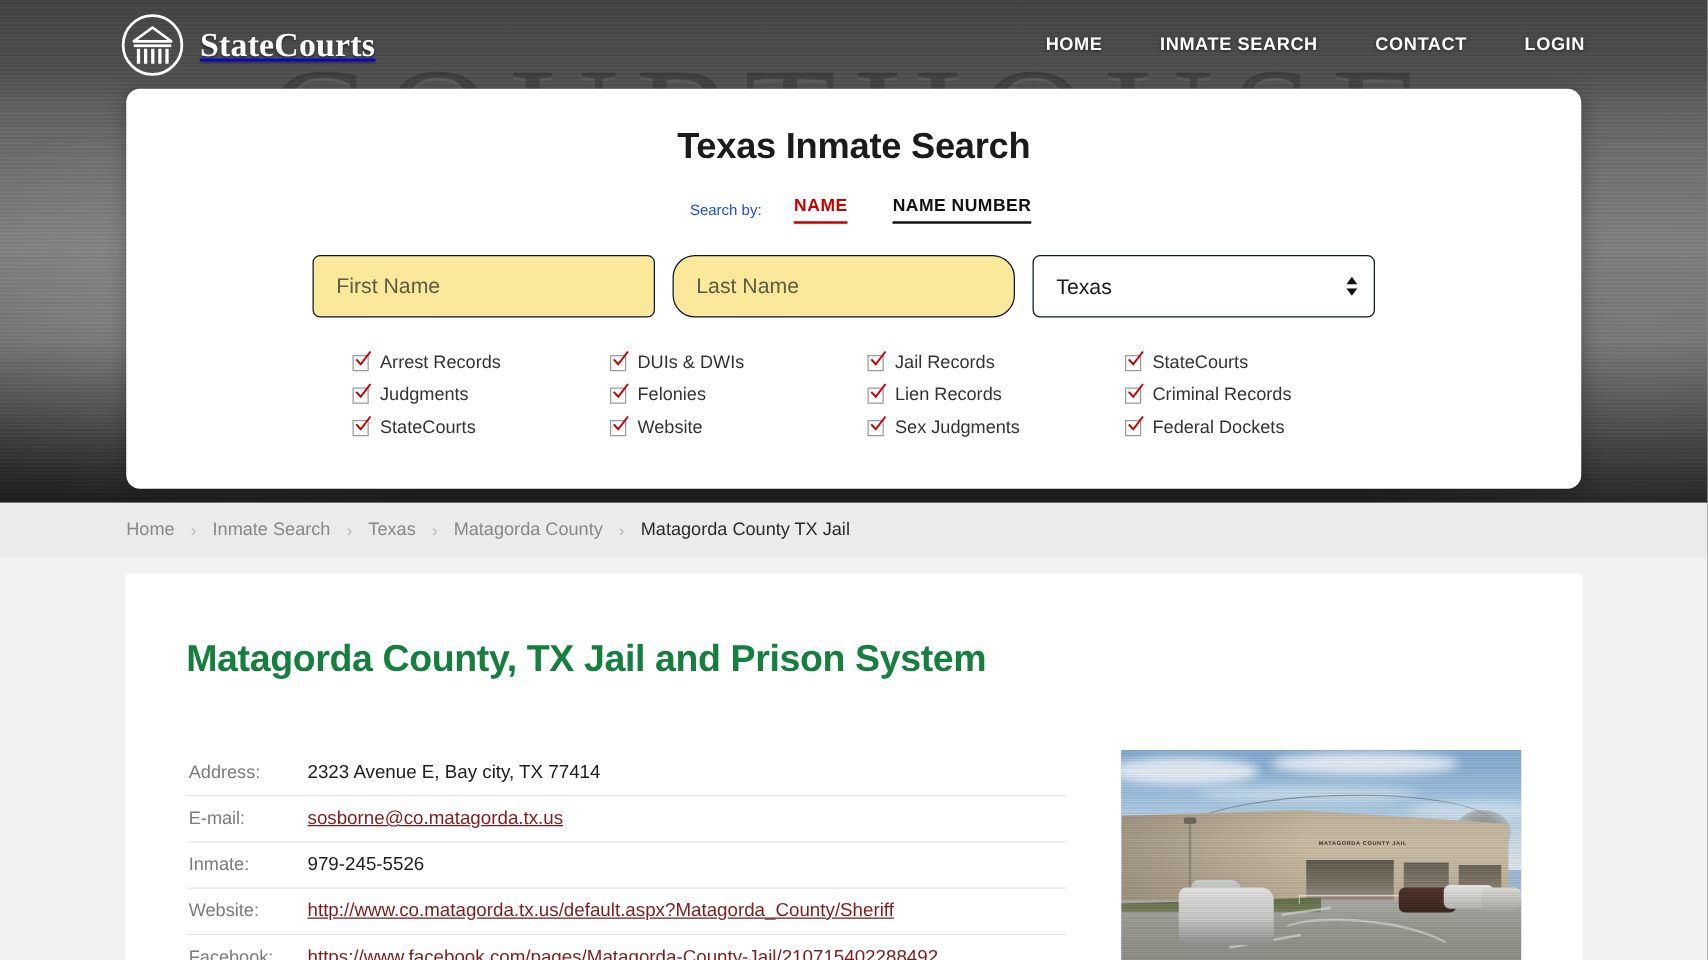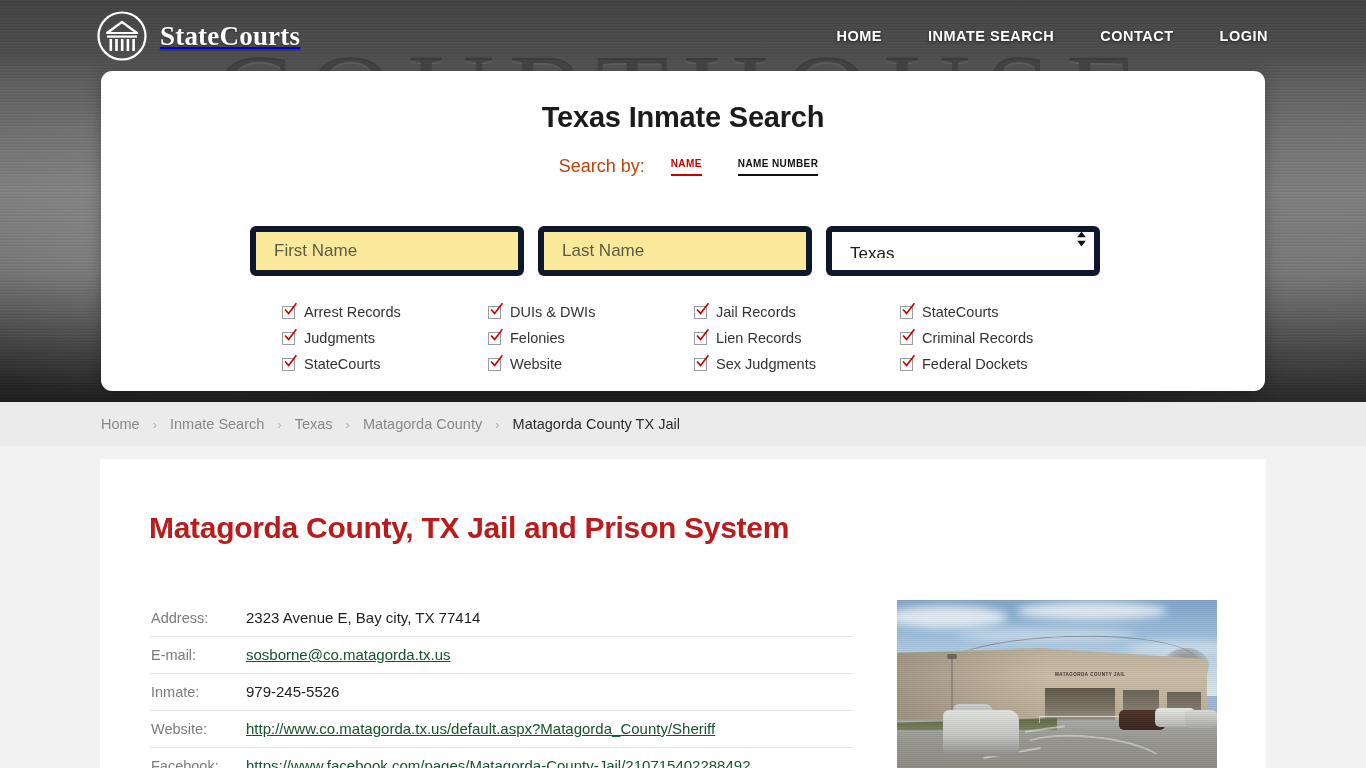--- a/index.html
+++ b/index.html
@@ -101,54 +101,53 @@
     font-weight: 700;
     color: #1b1b1b;
     letter-spacing: -.2px;
     margin-top: 8px;
   }
   .searchby-row {
     display: flex; align-items: center; justify-content: center;
     gap: 26px;
     margin-top: 22px;
   }
-  .searchby-label { font-size: 18px; color: #c2410c; margin-left: 11px; }
+  .searchby-label { font-size: 12px; color: #1d4ed8; margin-left: 11px; }
   .tab {
-    font-size: 10px;
+    font-size: 14px;
     font-weight: 700;
     letter-spacing: .4px;
     padding-bottom: 5px;
     cursor: pointer;
   }
   .tab-name { color: #c90000; border-bottom: 2px solid #c90000; }
   .tab-case { color: #111; border-bottom: 2px solid #111; margin-left: 10px; }
 
   .fields-row {
     display: flex; align-items: center;
     gap: 14px;
     padding: 0 149px;
     margin-top: 25px;
   }
   .fld {
     height: 50px;
-    border: 6px solid #0f172a;
+    border: 1px solid #0f172a;
     border-radius: 6px;
     font-family: "Liberation Sans", sans-serif;
     font-size: 17px;
     padding: 12px 18px;
     outline: none;
-    margin-top: 24px;
   }
   .fld-autofill {
     background: #fbe99b;
     color: #5c5b45;
   }
   .fld-autofill::placeholder { color: #5c5b45; opacity: 1; }
   .fld-first { width: 274px; }
-  .fld-last  { width: 274px; }
+  .fld-last  { width: 274px; border-radius: 18px; }
   .select-wrap { position: relative; width: 274px; }
   .fld-state {
     width: 274px;
     background: #ffffff;
     color: #1a1a1a;
     appearance: none;
     -webkit-appearance: none;
     padding-right: 38px;
   }
   .stepper {
@@ -212,35 +211,35 @@
   .content-wrap { width: 1366px; background: #f1f1f1; padding-top: 13px; }
   .content-card {
     width: 1166px; margin: 0 auto;
     background: #fff;
     min-height: 312px;
     padding: 52px 49px 0 49px;
   }
   .page-title {
     font-size: 30px;
     font-weight: 700;
-    color: #b91c1c;
+    color: #15803d;
     letter-spacing: -.3px;
   }
   .body-row { display: flex; gap: 44px; margin-top: 55px; }
   .info-table { width: 706px; }
   .info-row {
     display: flex;
     align-items: baseline;
     border-bottom: 1px solid #e6e6e6;
     padding: 9px 0 10px 2px;
   }
   .info-row:first-child { border-top: none; }
   .info-label { width: 95px; color: #7b7b7b; font-size: 14.5px; flex: 0 0 auto; }
   .info-value { color: #1e1e1e; font-size: 15px; }
-  .info-value a { color: #14532d; text-decoration: underline; }
+  .info-value a { color: #7f1d1d; text-decoration: underline; }
 
   
   .photo {
     position: relative;
     width: 320px; height: 176px;
     overflow: hidden;
     flex: 0 0 auto;
     background: #9fb9d4;
   }
   .ph-sky {

